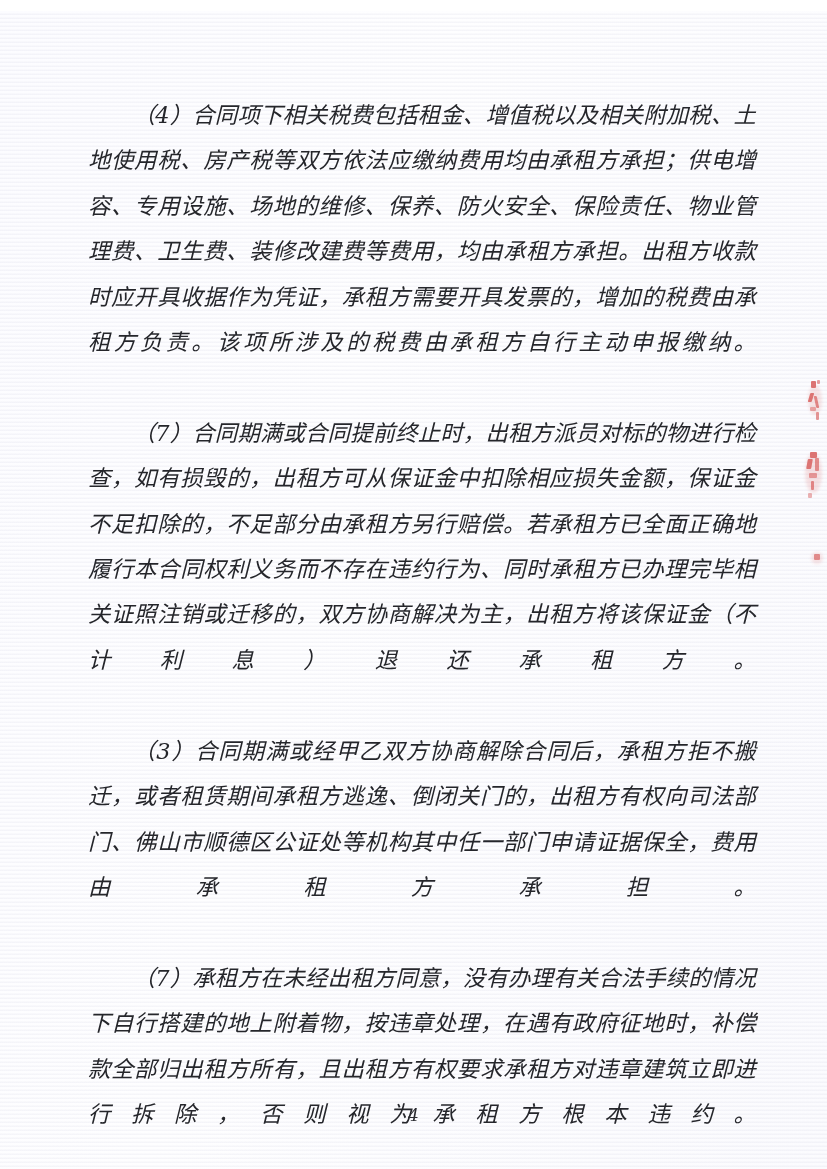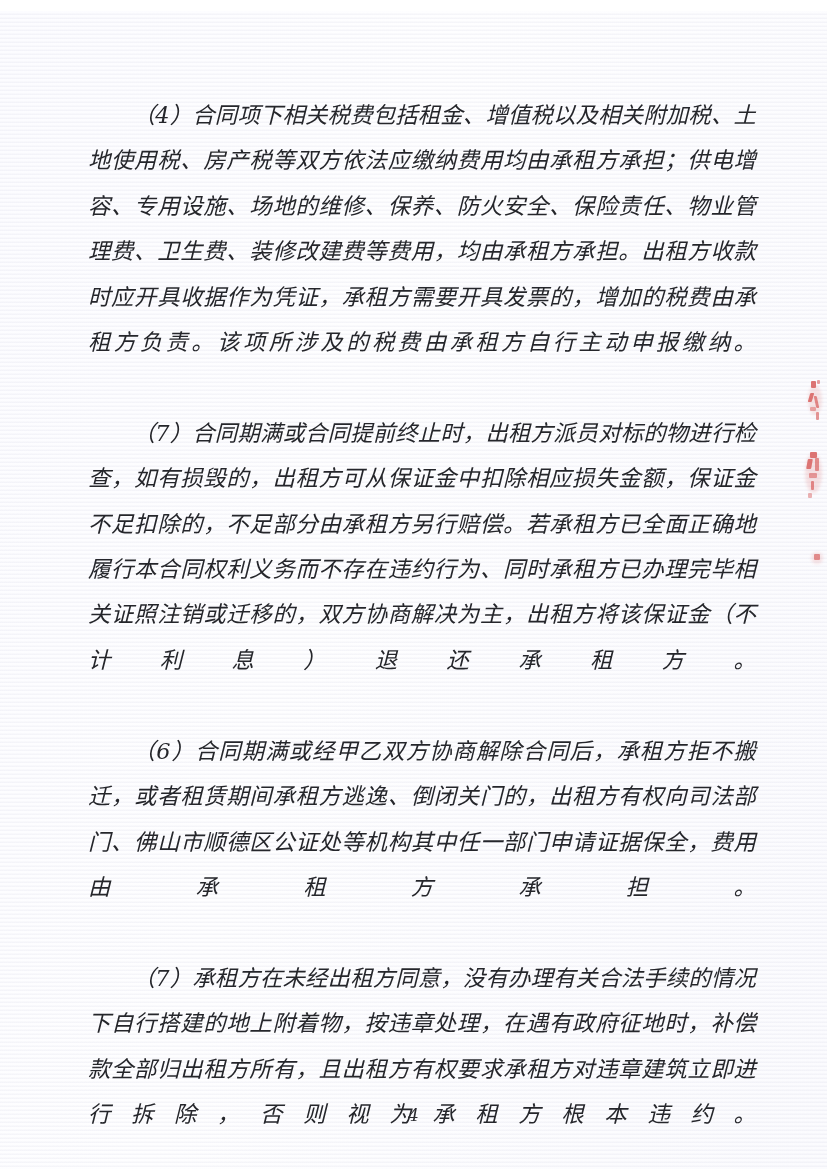--- a/index.html
+++ b/index.html
@@ -93,21 +93,21 @@
 </head>
 <body>
 
 <div class="page">
 
   <div class="paper-tint"></div>
 
   <div class="body-text">
     <p class="para">（4）合同项下相关税费包括租金、增值税以及相关附加税、土地使用税、房产税等双方依法应缴纳费用均由承租方承担；供电增容、专用设施、场地的维修、保养、防火安全、保险责任、物业管理费、卫生费、装修改建费等费用，均由承租方承担。出租方收款时应开具收据作为凭证，承租方需要开具发票的，增加的税费由承租方负责。该项所涉及的税费由承租方自行主动申报缴纳。</p>
     <p class="para">（7）合同期满或合同提前终止时，出租方派员对标的物进行检查，如有损毁的，出租方可从保证金中扣除相应损失金额，保证金不足扣除的，不足部分由承租方另行赔偿。若承租方已全面正确地履行本合同权利义务而不存在违约行为、同时承租方已办理完毕相关证照注销或迁移的，双方协商解决为主，出租方将该保证金（不计利息）退还承租方。</p>
-    <p class="para">（6）合同期满或经甲乙双方协商解除合同后，承租方拒不搬迁，或者租赁期间承租方逃逸、倒闭关门的，出租方有权向司法部门、佛山市顺德区公证处等机构其中任一部门申请证据保全，费用由承租方承担。</p>
+    <p class="para">（3）合同期满或经甲乙双方协商解除合同后，承租方拒不搬迁，或者租赁期间承租方逃逸、倒闭关门的，出租方有权向司法部门、佛山市顺德区公证处等机构其中任一部门申请证据保全，费用由承租方承担。</p>
     <p class="para">（7）承租方在未经出租方同意，没有办理有关合法手续的情况下自行搭建的地上附着物，按违章处理，在遇有政府征地时，补偿款全部归出租方所有，且出租方有权要求承租方对违章建筑立即进行拆除，否则视为承租方根本违约。</p>
 
   </div>
 
   <div class="seal-fragment" style="left:806px; top:368px; width:21px; height:56px;">
     <span class="seal-mark" style="left:5px;  top:2px;  width:5px;  height:7px;"></span>
     <span class="seal-mark" style="left:11px; top:1px;  width:3px;  height:4px; opacity:.7;"></span>
     <span class="seal-mark" style="left:3px;  top:14px; width:4px;  height:9px; transform:skewX(-16deg);"></span>
     <span class="seal-mark" style="left:9px;  top:17px; width:3px;  height:12px; transform:skewX(12deg); opacity:.85;"></span>
     <span class="seal-mark" style="left:4px;  top:28px; width:6px;  height:4px; opacity:.6;"></span>

